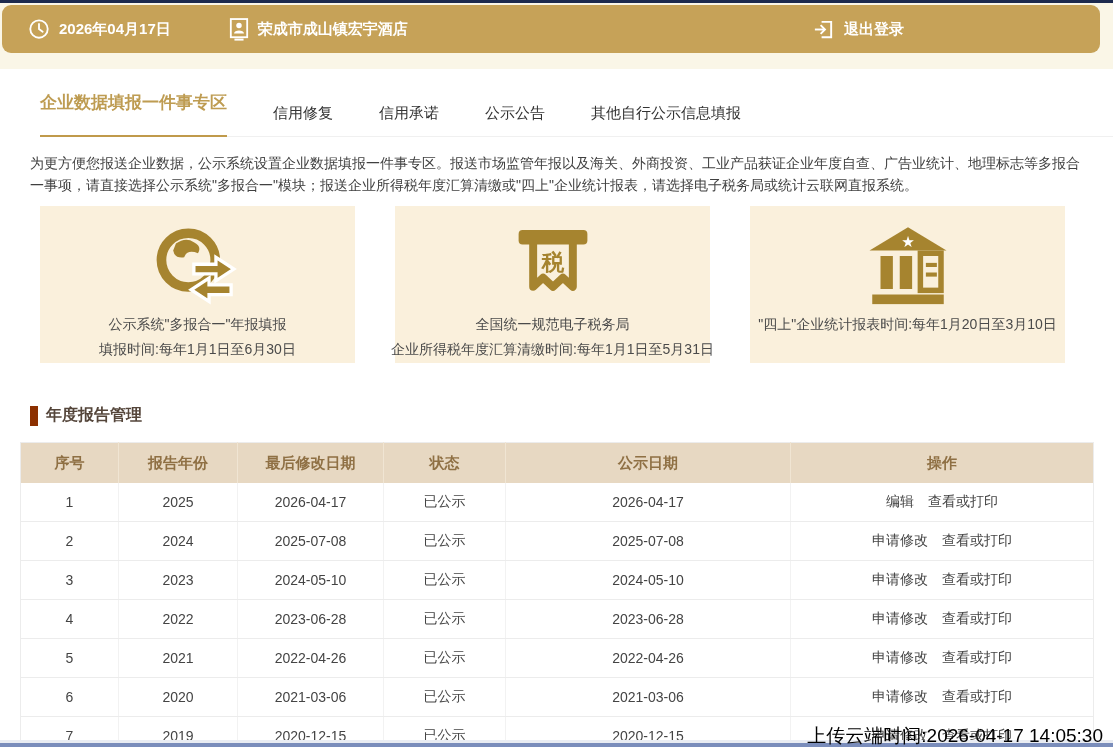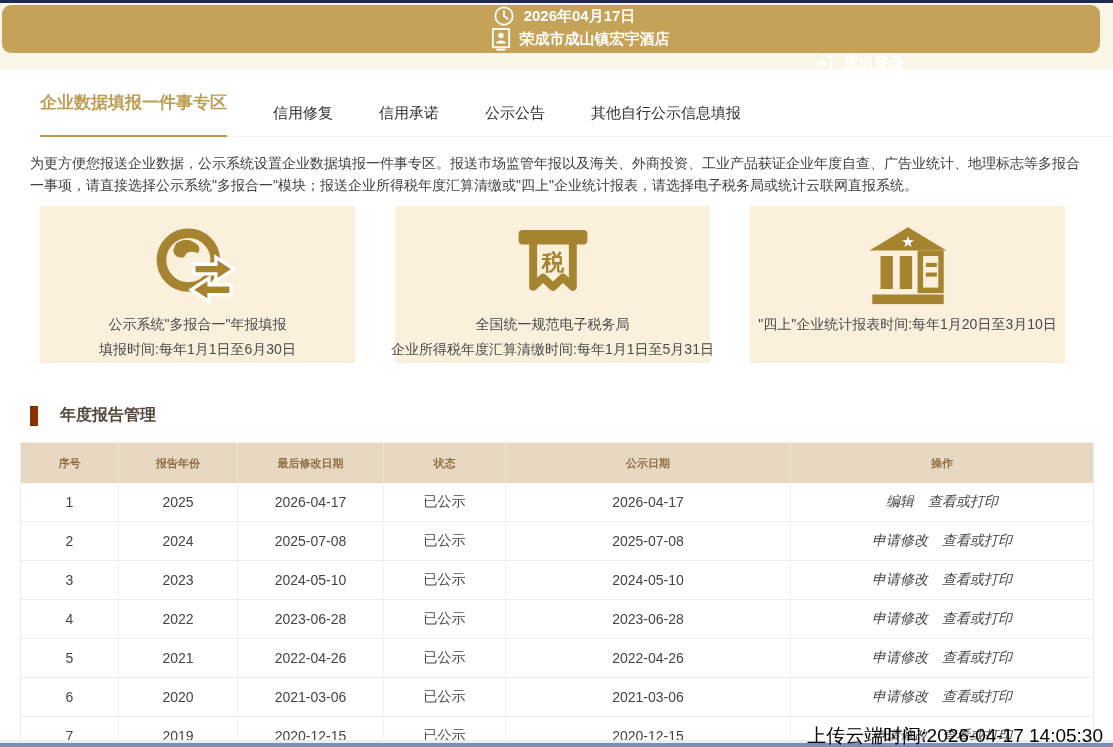--- a/index.html
+++ b/index.html
@@ -6,21 +6,21 @@
   html,body { margin:0; padding:0; }
   body {
     width:1113px; height:747px; overflow:hidden; position:relative;
     background:#fff; font-family:"Liberation Sans", sans-serif;
     border-top:3px solid #1D2A4E;
   }
   
   .topbar-wrap { background:#FAF6E7; padding:2px 13px 0 2px; height:66px; }
   .topbar {
     height:48px; background:#C6A258; border-radius:9px;
-    display:flex; align-items:center; color:#fff;flex-direction:column;
+    display:flex; align-items:center; color:#fff;
   }
   .tb-group { display:flex; align-items:center; gap:9px; font-size:15px; font-weight:600; }
   .tb-date   { margin-left:26px; }
   .tb-company{ margin-left:58px;justify-content:space-between; }
   .tb-logout { margin-left:auto; margin-right:196px; cursor:pointer; }
   .tb-icon svg { display:block; }
 
   
   .tabs {
     display:flex; align-items:flex-end; gap:46px;
@@ -38,37 +38,37 @@
   
   .cards { display:flex; justify-content:space-between; margin:10px 48px 0 40px; }
   .card {
     width:315px; height:157px; background:#FAF0DC; cursor:pointer;
     display:flex; flex-direction:column; align-items:center; padding-top:16px;
   }
   .card .icon-box { height:90px; display:flex; align-items:center; justify-content:center; }
   .card p { margin:2px 0; font-size:14px; color:#4A4A4A; white-space:nowrap; line-height:1.5; }
 
   
-  .section-head { display:flex; align-items:center; gap:22px; margin:42px 0 0 30px; }
+  .section-head { display:flex; align-items:center; gap:8px; margin:42px 0 0 30px; }
   .marker { width:8px; height:20px; background:#8C3000; }
   .section-title { font-size:16px; font-weight:bold; color:#54453A; }
 
   
   table { width:1073px; margin:16px 0 0 20px; border-collapse:collapse; table-layout:fixed; border:1px solid #ECECEC; }
   thead th {
-    background:#E7D8C2; color:#8F7044; font-size:11px; font-weight:bold;
+    background:#E7D8C2; color:#8F7044; font-size:15px; font-weight:bold;
     height:40px; border-right:1px solid #F0E5D3;
   }
   thead th:last-child { border-right:none; }
   tbody td {
     height:39px; text-align:center; font-size:14px; color:#444;
     border-bottom:1px solid #ECECEC; border-right:1px solid #F2F2F2; background:#fff;
   }
   tbody td:last-child { border-right:none; }
-  .actions span { cursor:pointer; margin:12px 7px;font-style:italic; }
+  .actions span { cursor:pointer; margin:12px 7px; }
 
   
   .upload-overlay { position:absolute; right:10px; top:720px; font-size:19px; color:#000; z-index:6; }
   .bottom-strip { position:absolute; left:0; right:0; bottom:4px; height:3px; background:#E9ECF2; z-index:5; }
   .bottom-bar   { position:absolute; left:0; right:0; bottom:0; height:4px; background:#7A8DBB; z-index:5; }
 </style>
 </head>
 <body>
 
 <div class="topbar-wrap">

